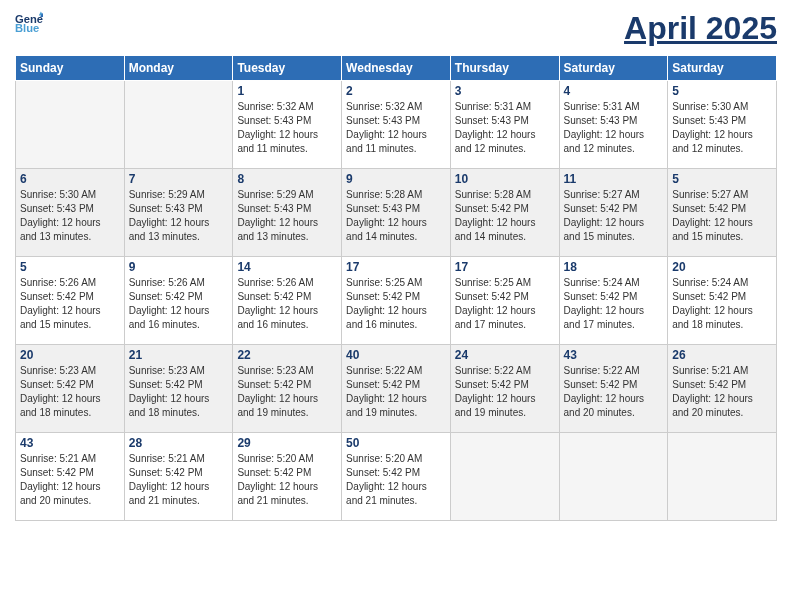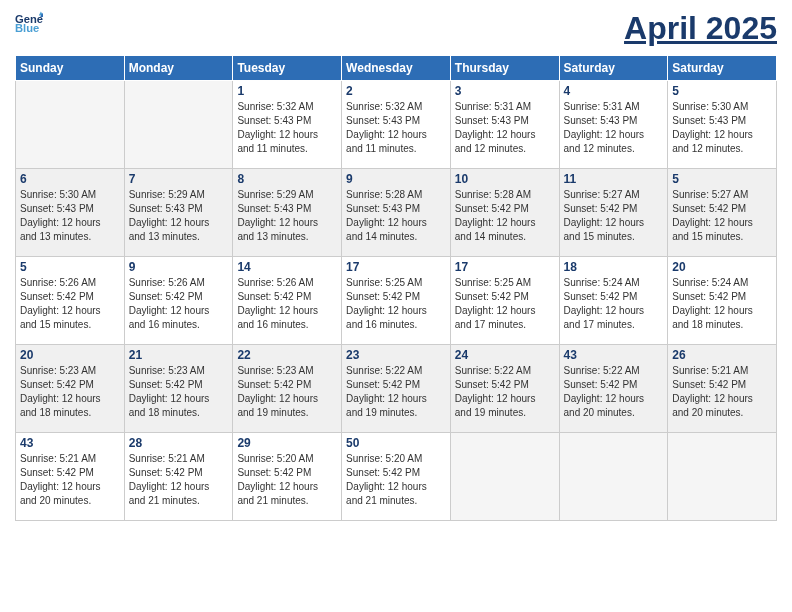--- a/index.html
+++ b/index.html
@@ -251,21 +251,21 @@
 Sunset: 5:42 PM
 Daylight: 12 hours and 18 minutes.</div>
           </td>
           <td>
             <div class="day-number">22</div>
             <div class="day-info" style="white-space: pre-line;">Sunrise: 5:23 AM
 Sunset: 5:42 PM
 Daylight: 12 hours and 19 minutes.</div>
           </td>
           <td>
-            <div class="day-number">23</div>
+            <div class="day-number">40</div>
             <div class="day-info" style="white-space: pre-line;">Sunrise: 5:22 AM
 Sunset: 5:42 PM
 Daylight: 12 hours and 19 minutes.</div>
           </td>
           <td>
             <div class="day-number">24</div>
             <div class="day-info" style="white-space: pre-line;">Sunrise: 5:22 AM
 Sunset: 5:42 PM
 Daylight: 12 hours and 19 minutes.</div>
           </td>

